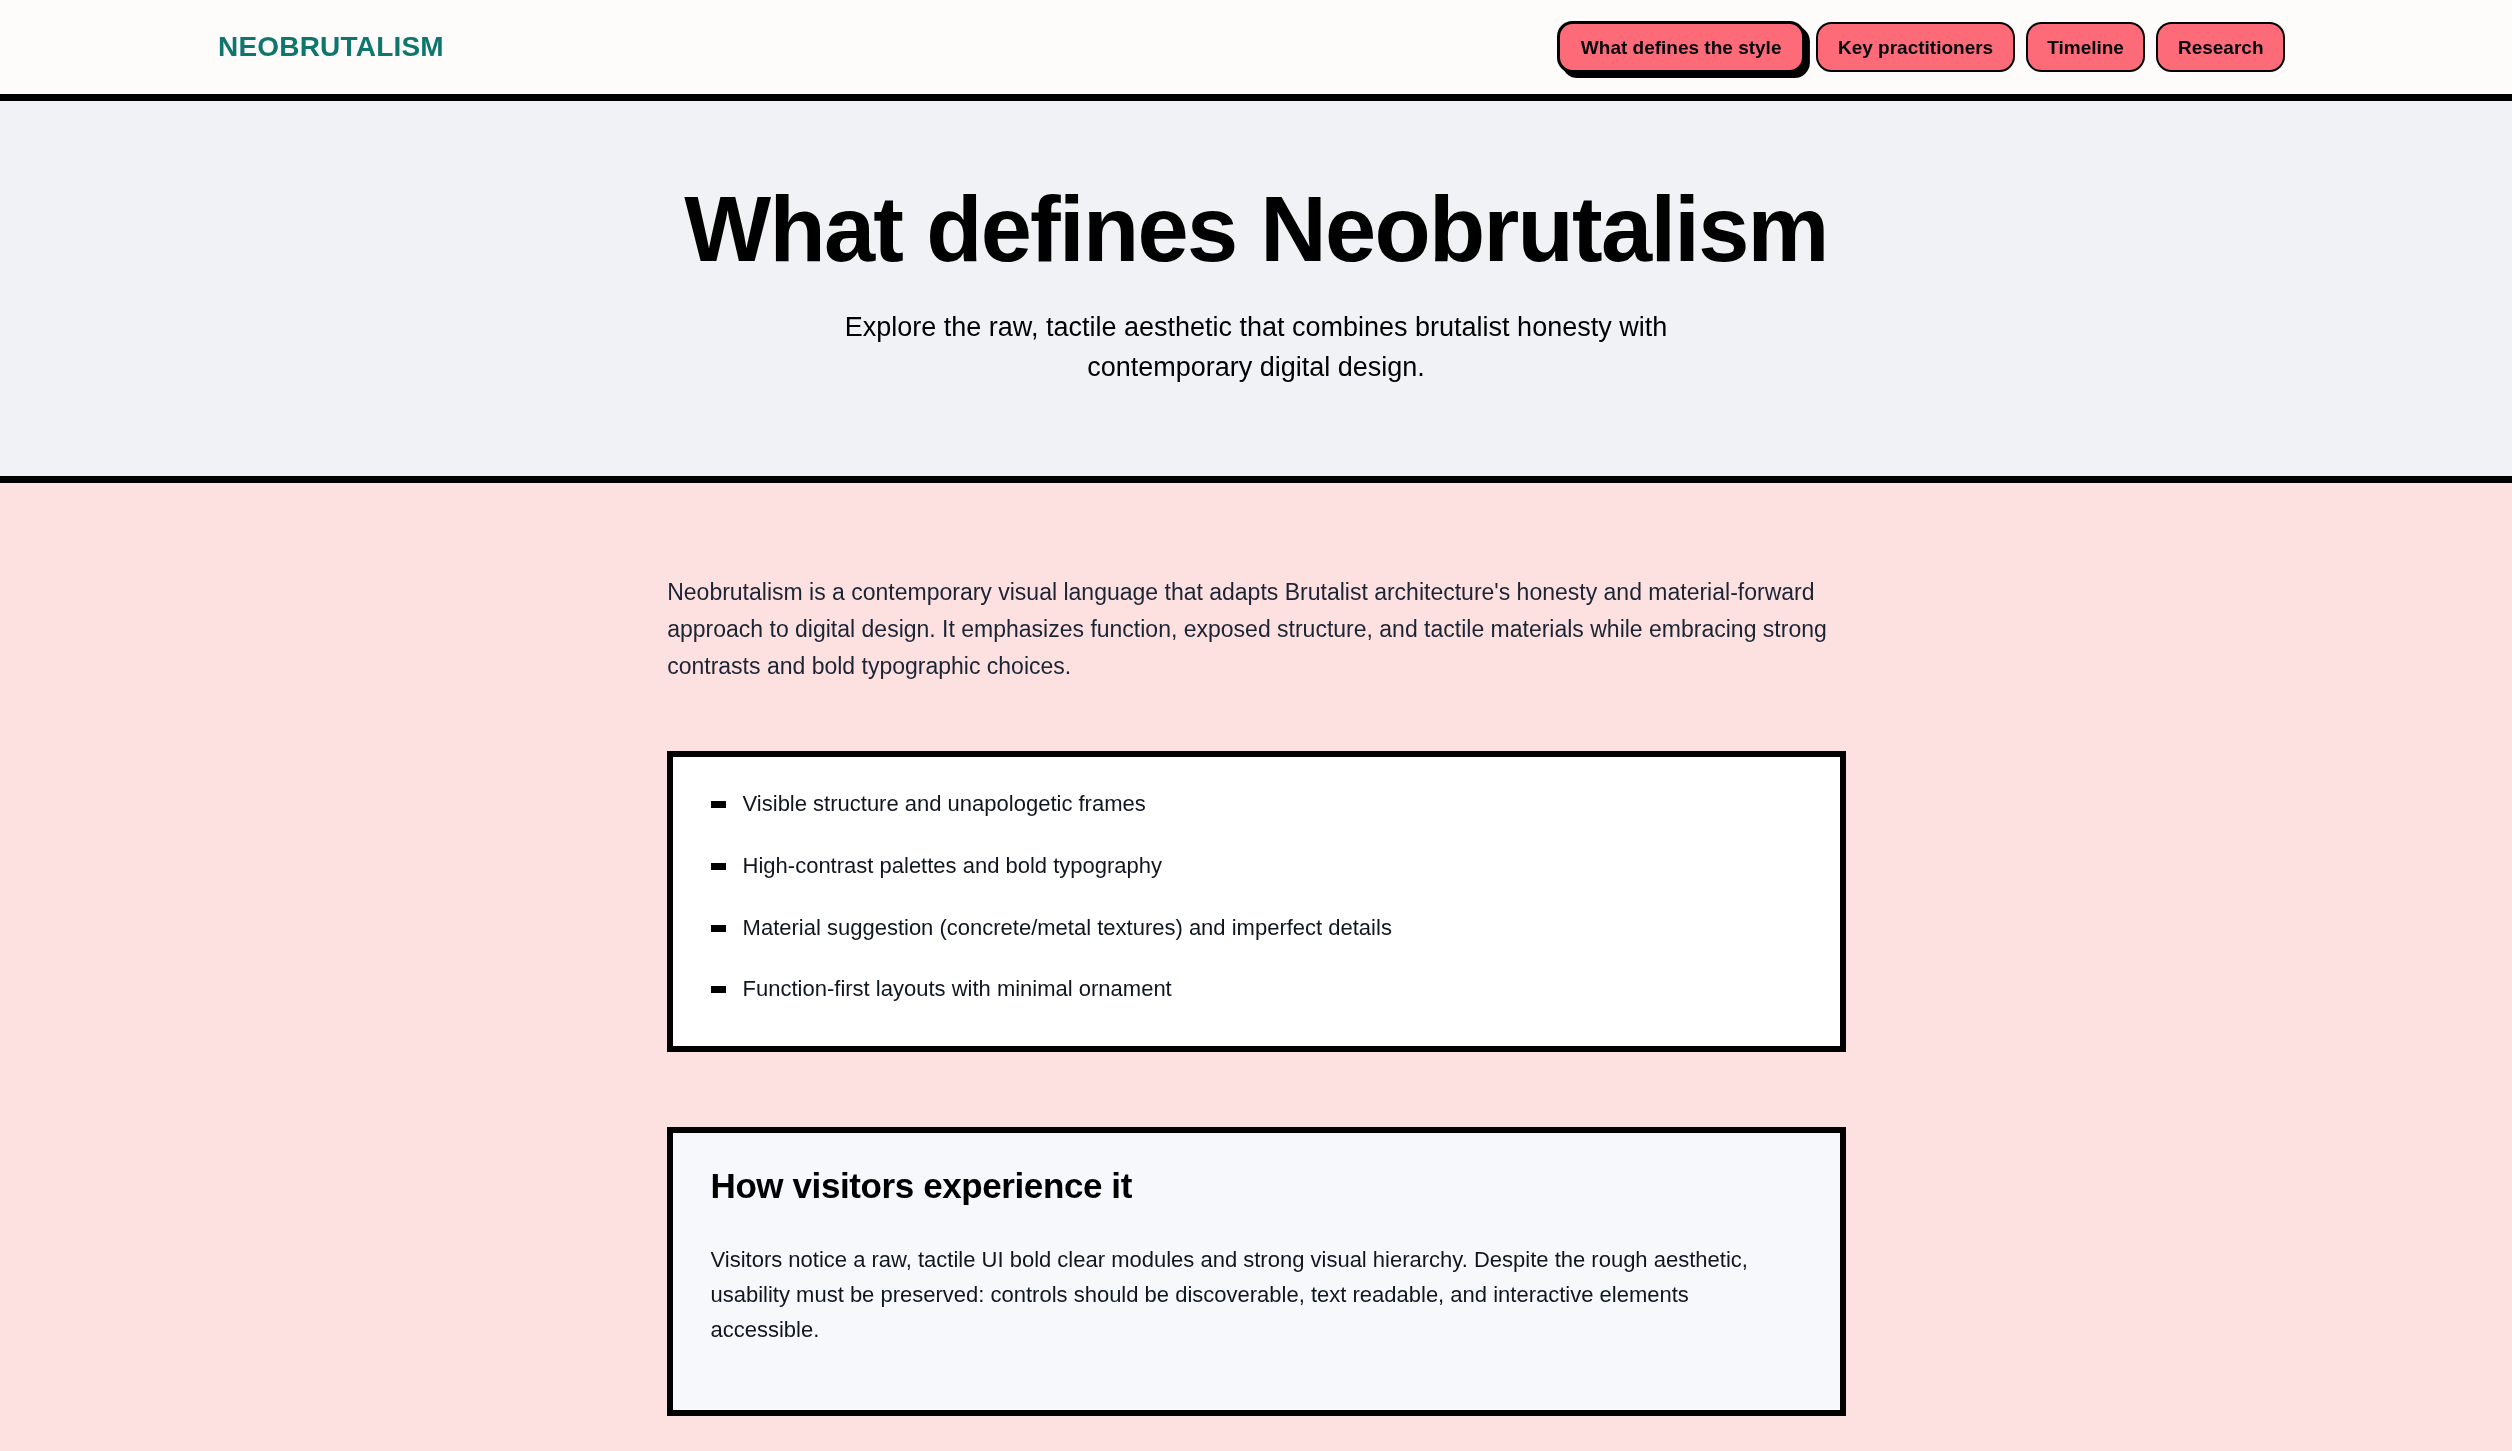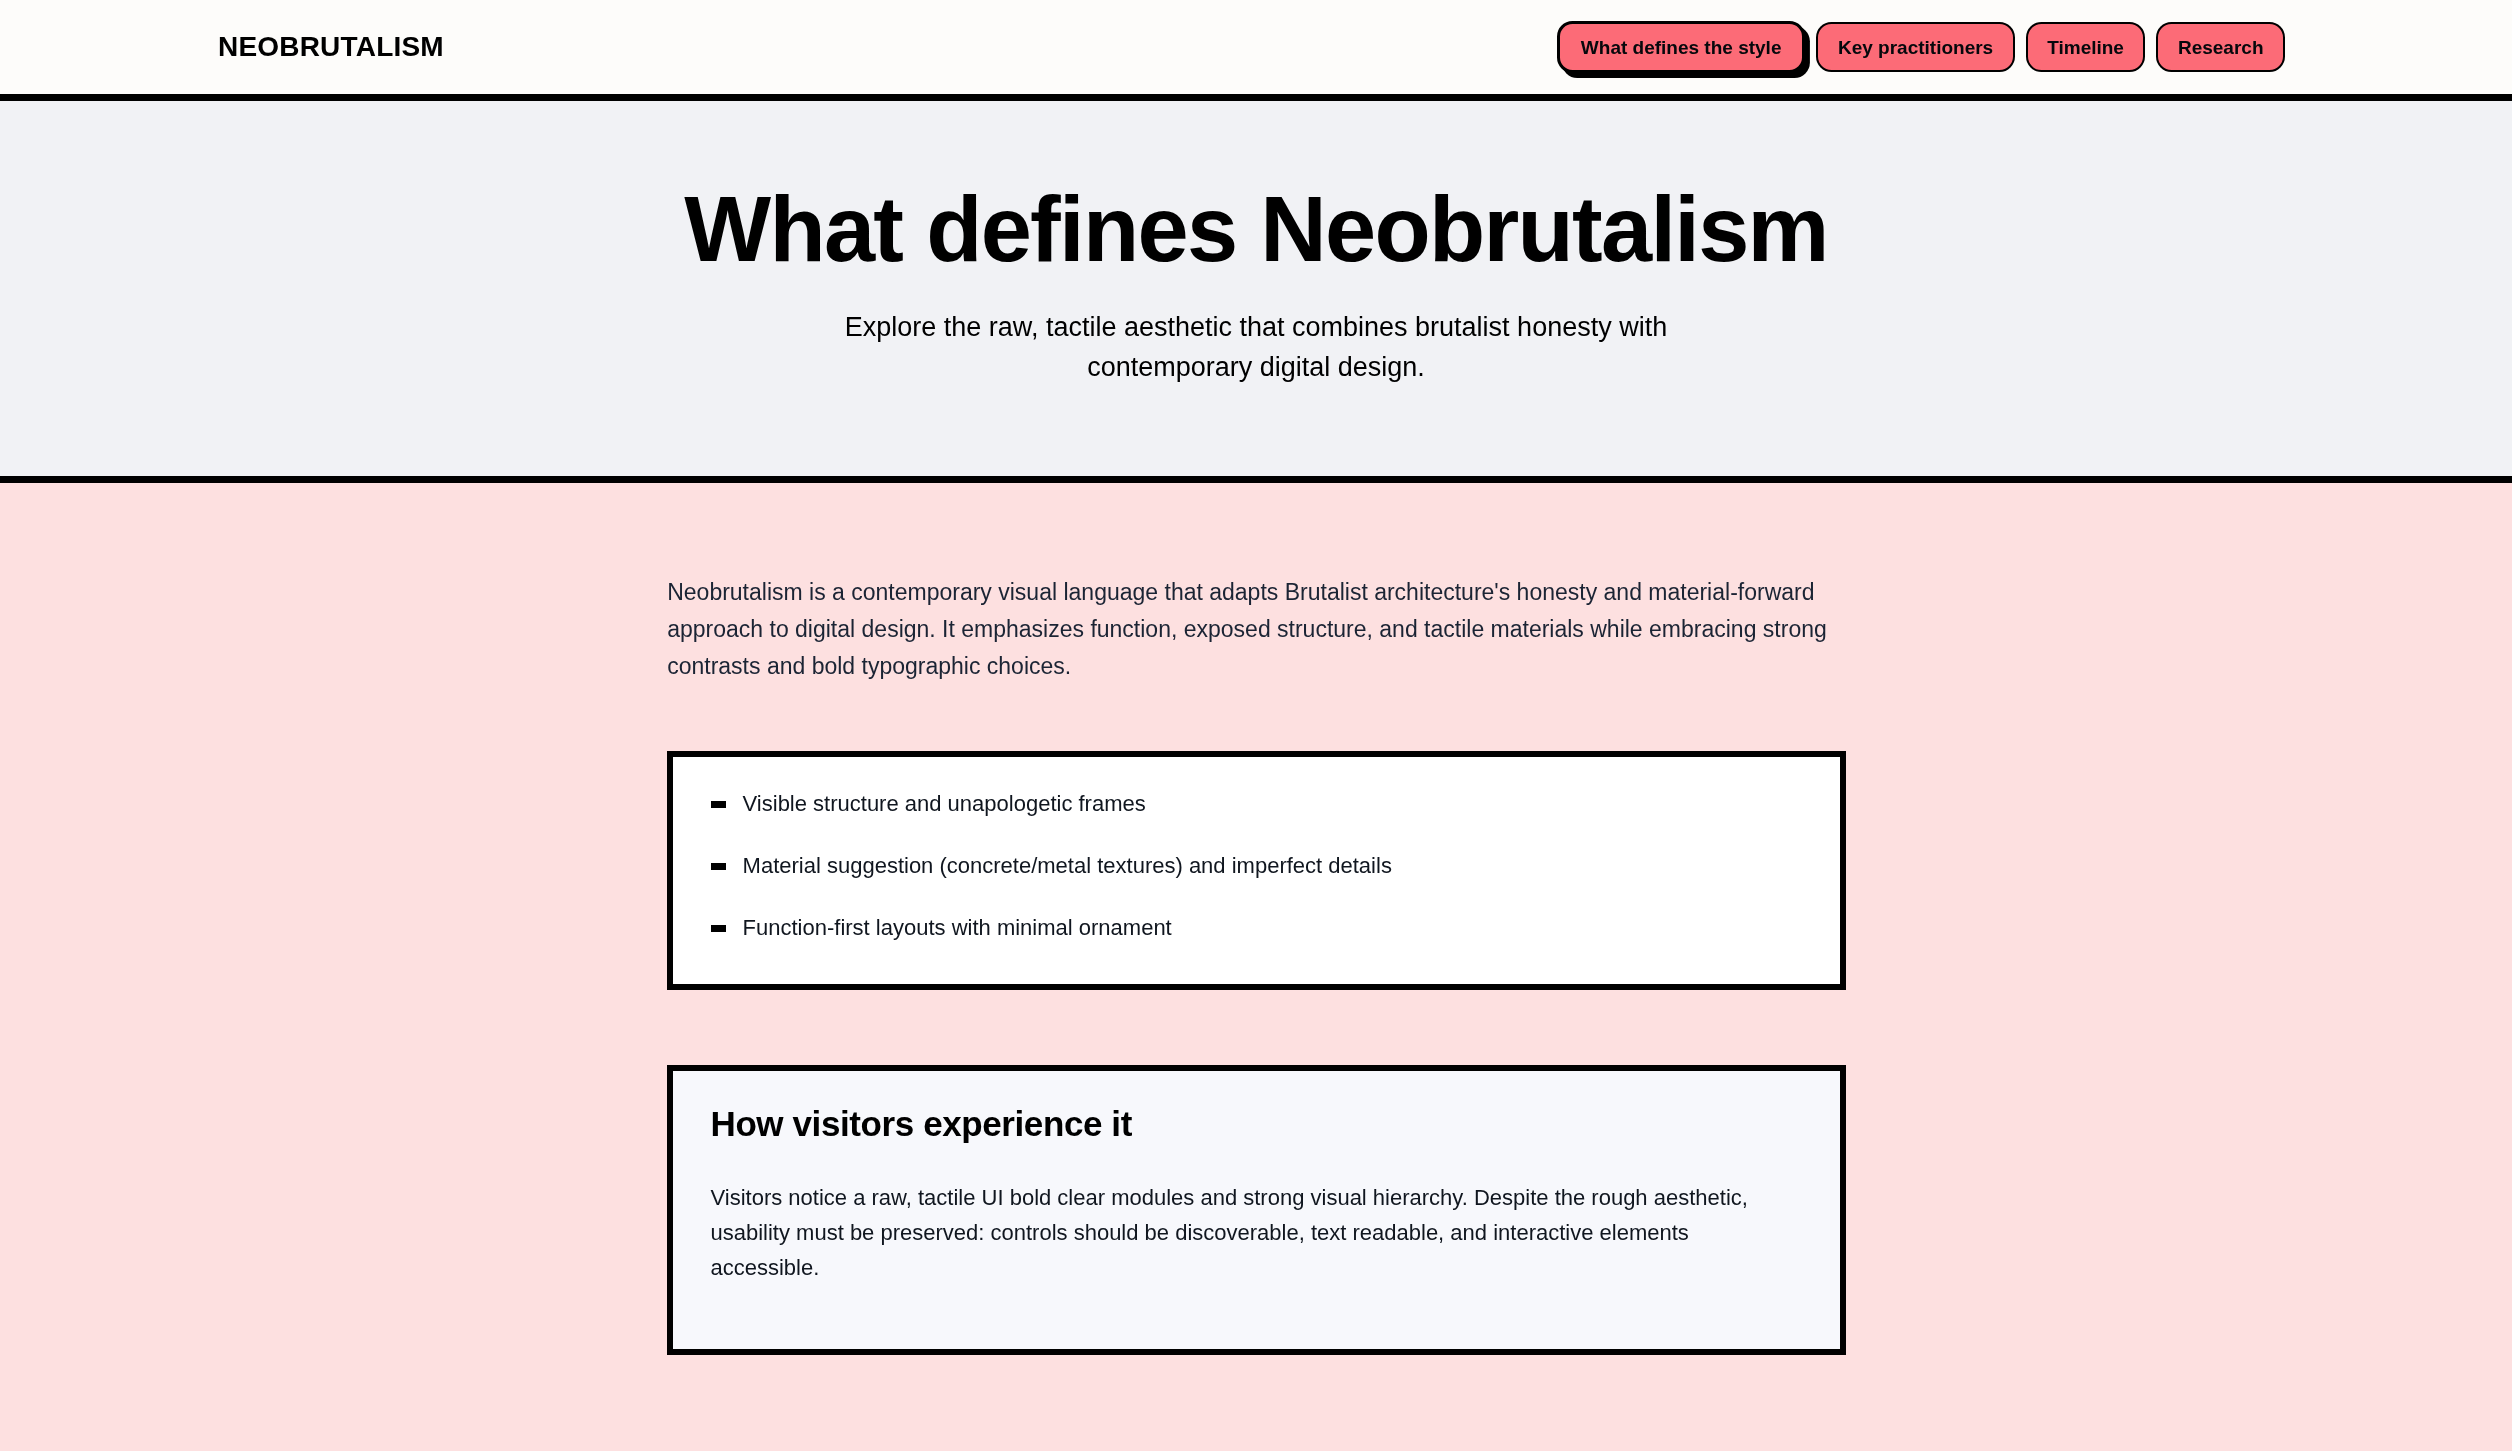--- a/index.html
+++ b/index.html
@@ -26,21 +26,21 @@
     align-items:center;
     justify-content:space-between;
     padding:0 227px 0 218px;
     position:relative;
   }
 
   .brand {
     font-size:28px;
     font-weight:800;
     letter-spacing:0.2px;
-    color:#000000;
+    color:#0f766e;
     white-space:nowrap;
   }
 
   .nav {
     display:flex;
     align-items:center;
     gap:11px;
   }
 
   .nav-btn {
@@ -182,20 +182,24 @@
     <p class="intro">Neobrutalism is a contemporary visual language that adapts Brutalist architecture's honesty and material-forward approach to digital design. It emphasizes function, exposed structure, and tactile materials while embracing strong contrasts and bold typographic choices.</p>
 
     <section class="card white">
       <ul class="principles">
         <li>
           <span class="bullet"></span>
           <span>Visible structure and unapologetic frames</span>
         </li>
         <li>
           <span class="bullet"></span>
+          <span>High-contrast palettes and bold typography</span>
+        </li>
+        <li>
+          <span class="bullet"></span>
           <span>Material suggestion (concrete/metal textures) and imperfect details</span>
         </li>
         <li>
           <span class="bullet"></span>
           <span>Function-first layouts with minimal ornament</span>
         </li>
       </ul>
     </section>
 
     <section class="card offwhite">

